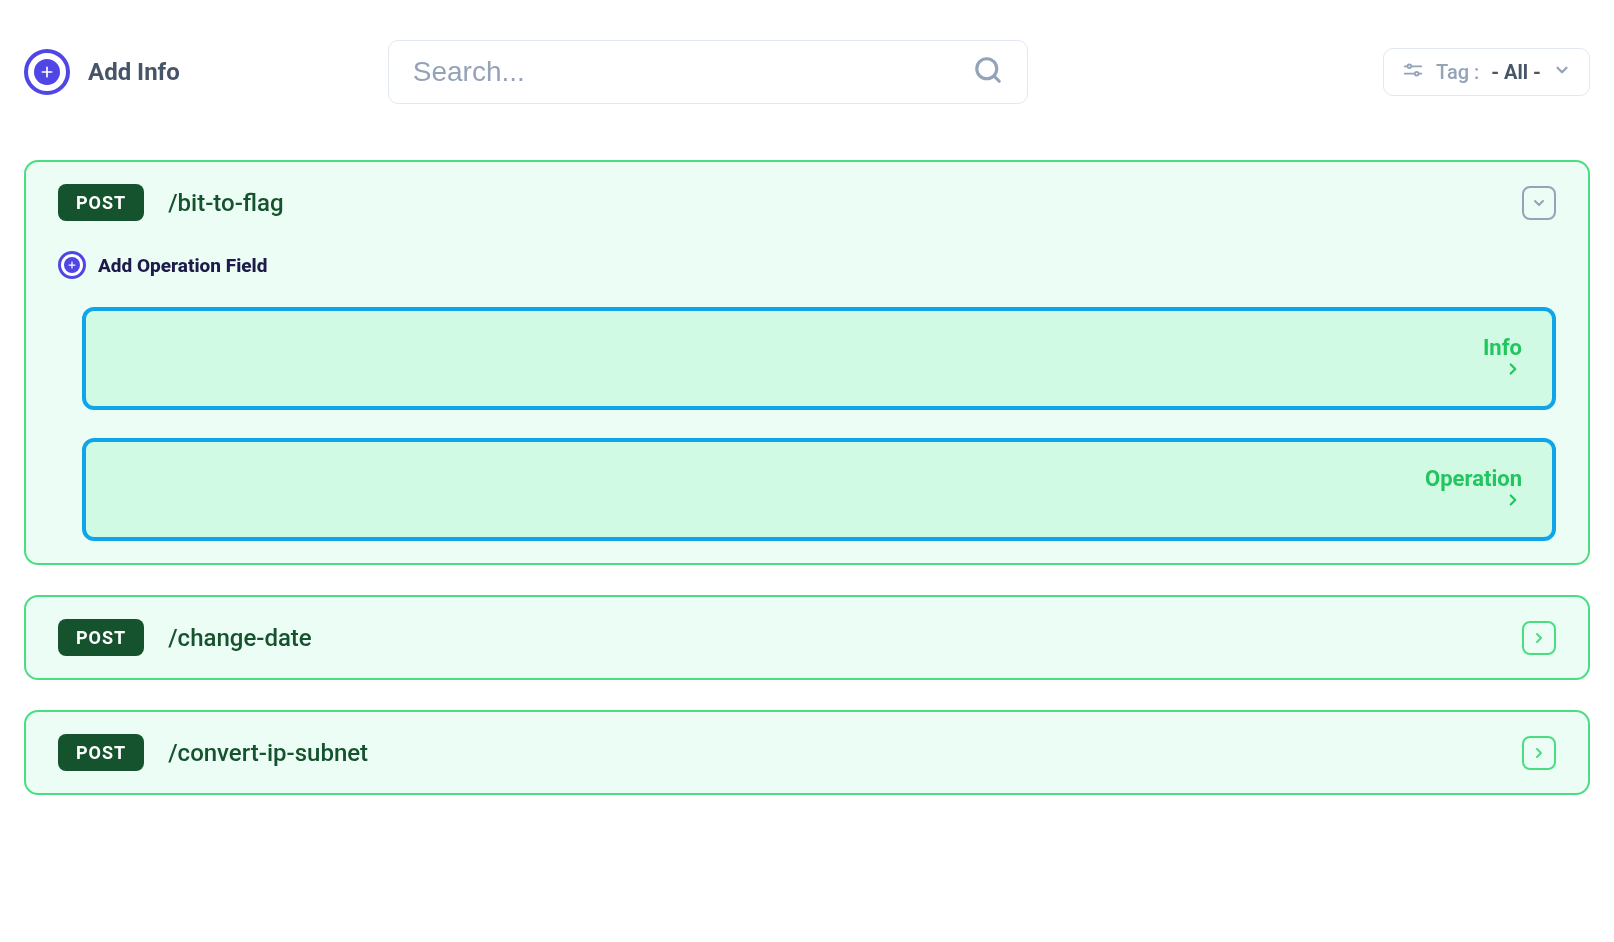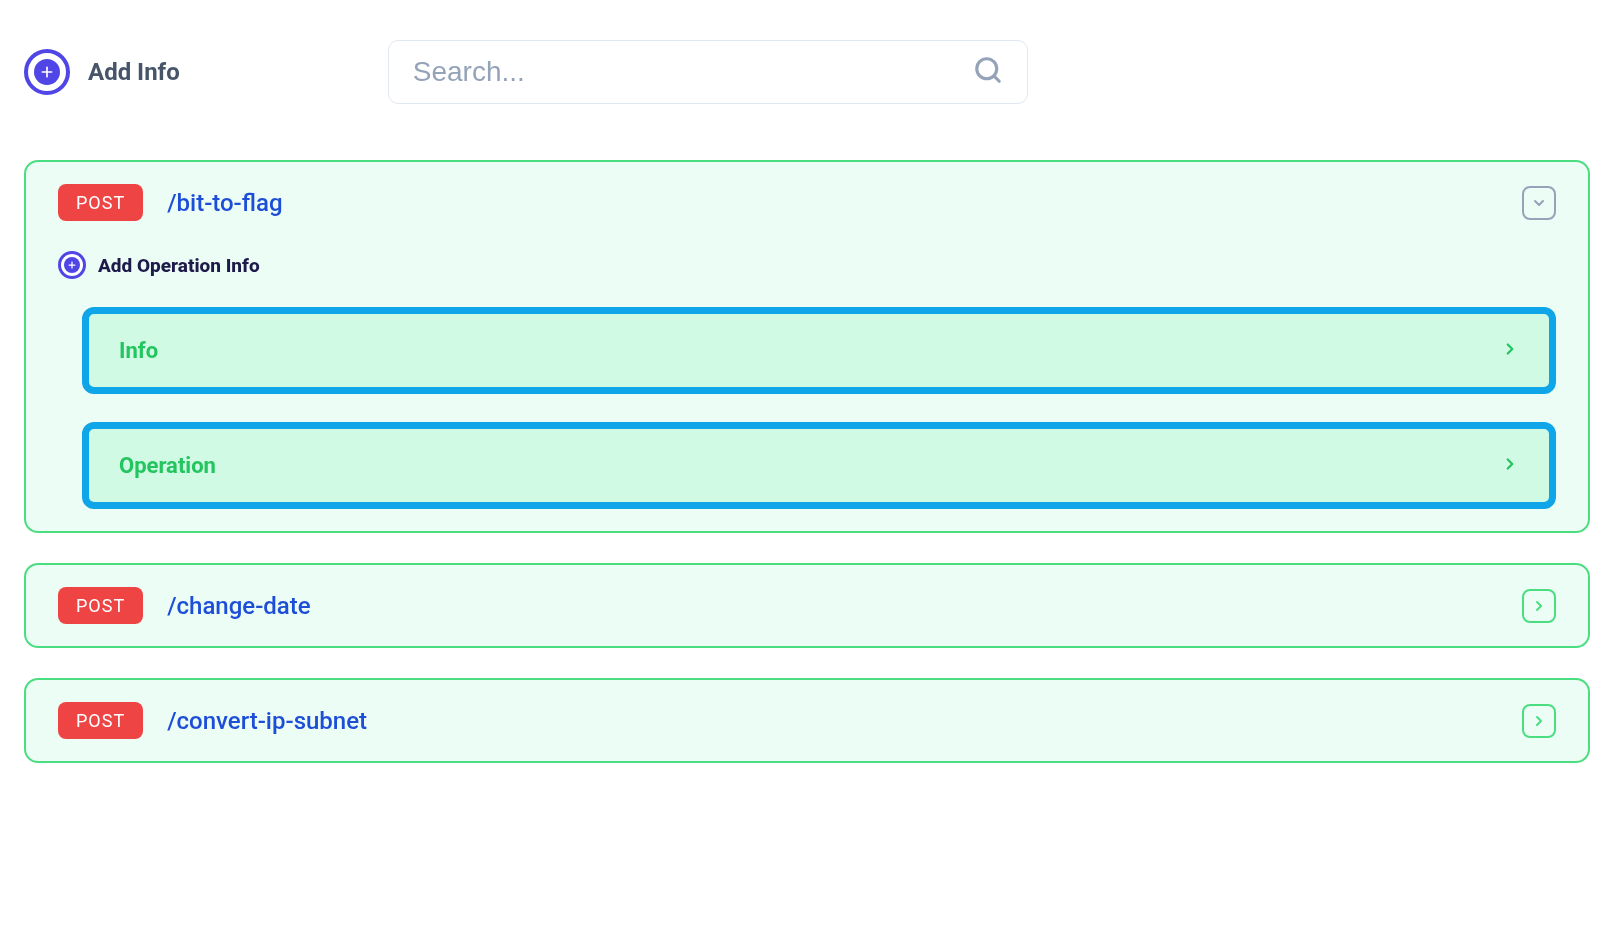--- a/index.html
+++ b/index.html
@@ -114,31 +114,31 @@
     background: #ecfdf5;
     border-radius: 14px;
     padding: 22px 32px;
   }
   .path-header {
     display: flex;
     align-items: center;
     gap: 24px;
   }
   .method-badge {
-    background: #ef4444;
+    background: #14532d;
     color: #ffffff;
-    font-weight: 400;
+    font-weight: 700;
     font-size: 18px;
     letter-spacing: 1px;
     padding: 8px 18px;
     border-radius: 8px;
   }
   .path-name {
     font-size: 24px;
-    color: #1d4ed8;
+    color: #14532d;
     font-weight: 500;
   }
   .expand-toggle {
     margin-left: auto;
     width: 34px;
     height: 34px;
     border: 2px solid #4ade80;
     border-radius: 8px;
     display: flex;
     align-items: center;
@@ -164,28 +164,29 @@
     font-weight: 800;
     color: #1e1b4b;
   }
   .section-list {
     display: flex;
     flex-direction: column;
     gap: 28px;
     padding-left: 24px;
   }
   .section-row {
-    border: 7px solid #0ea5e9;
+    border: 4px solid #0ea5e9;
     background: #d1fae5;
     border-radius: 12px;
     padding: 24px 30px;
     display: flex;
-    align-items: center;
+    align-items: flex-end;
     justify-content: space-between;
     cursor: pointer;
+    flex-direction: column;
   }
   .section-label {
     font-size: 22px;
     font-weight: 700;
     color: #22c55e;
   }
   .section-row svg { width: 18px; height: 18px; stroke: #22c55e; }
 </style>
 </head>
 <body>
@@ -208,20 +209,39 @@
   <div class="search-box">
     <input class="search-input" type="text" placeholder="Search..." style="">
     <span class="search-icon">
       <svg viewBox="0 0 24 24" fill="none" stroke-width="2.5" stroke-linecap="round">
           <circle cx="11" cy="11" r="8"></circle>
           <line x1="21" y1="21" x2="16.65" y2="16.65"></line>
         </svg>
     </span>
   </div>
 
+  <div class="top-right">
+    <div class="tag-filter">
+      <span class="sliders-icon">
+        <svg viewBox="0 0 24 24" fill="none" stroke-width="2" stroke-linecap="round">
+            <line x1="3" y1="8" x2="21" y2="8"></line>
+            <circle cx="8" cy="8" r="2" fill="#fff"></circle>
+            <line x1="3" y1="16" x2="21" y2="16"></line>
+            <circle cx="16" cy="16" r="2" fill="#fff"></circle>
+          </svg>
+      </span>
+      <span class="tag-label">Tag :</span>
+      <span class="tag-value">- All -</span>
+      <span class="chevron-down-icon">
+        <svg viewBox="0 0 24 24" fill="none" stroke-width="3" stroke-linecap="round" stroke-linejoin="round">
+            <polyline points="6 9 12 15 18 9"></polyline>
+          </svg>
+      </span>
+    </div>
+  </div>
 </div>
 
 <div class="path-list">
 
   <div class="path-card">
     <div class="path-header">
       <span class="method-badge">POST</span>
       <span class="path-name">/bit-to-flag</span>
       <span class="expand-toggle collapsed-style">
         <svg viewBox="0 0 24 24" fill="none" stroke-width="3" stroke-linecap="round" stroke-linejoin="round">
@@ -232,21 +252,21 @@
     <div class="path-body">
       <div class="add-op">
         <span class="plus-circle-sm">
           <span class="plus-inner-sm">
             <svg viewBox="0 0 24 24" fill="none" stroke="white" stroke-width="3" stroke-linecap="round" width="10" height="10">
                 <line x1="12" y1="5" x2="12" y2="19"></line>
                 <line x1="5" y1="12" x2="19" y2="12"></line>
               </svg>
           </span>
         </span>
-        <span class="add-op-label">Add Operation Info</span>
+        <span class="add-op-label">Add Operation Field</span>
       </div>
       <div class="section-list">
         <div class="section-row">
           <span class="section-label">Info</span>
           <span>
             <svg viewBox="0 0 24 24" fill="none" stroke-width="3" stroke-linecap="round" stroke-linejoin="round">
                 <polyline points="9 18 15 12 9 6"></polyline>
               </svg>
           </span>
         </div>

